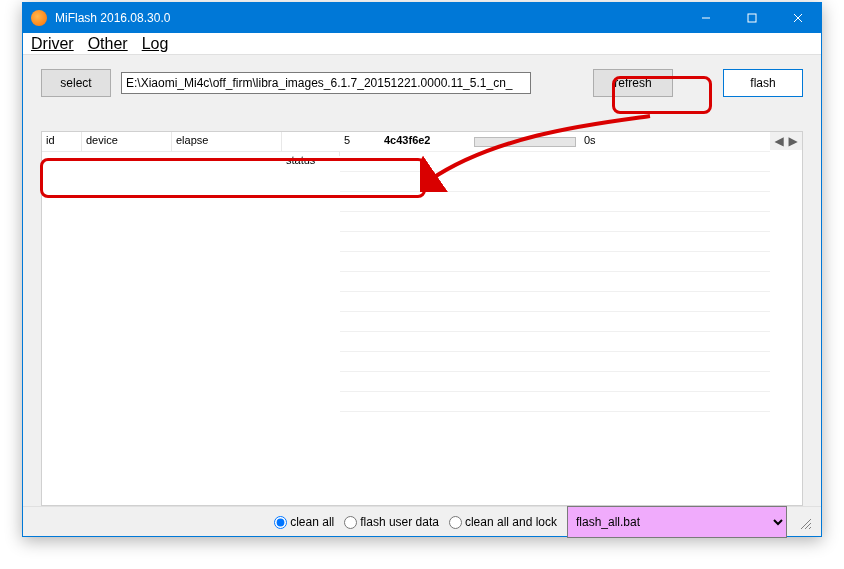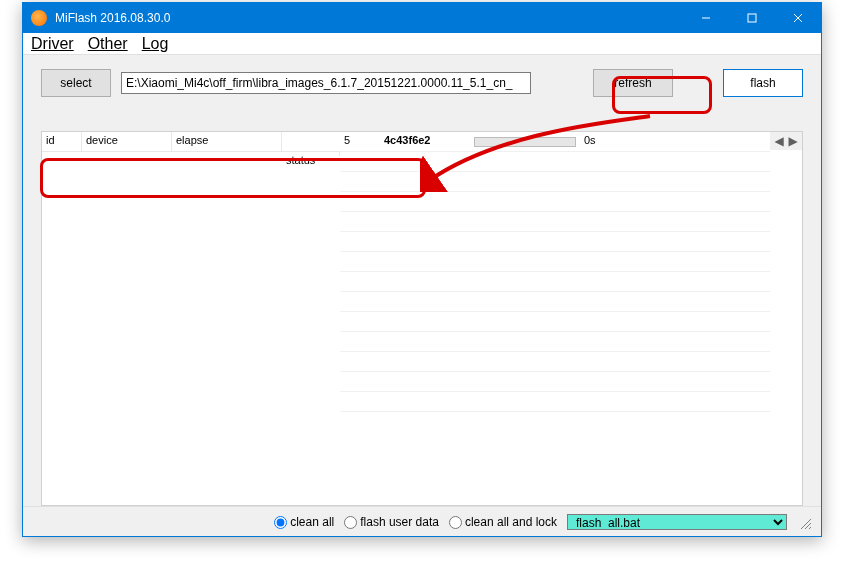--- a/index.html
+++ b/index.html
@@ -37,21 +37,21 @@
   .td:nth-child(5){width:60px;}
   .progcell { width: 100%; height: 10px; border: 1px solid #bcbcbc; background: #e6e6e6; }
   .tbody .tr.empty { border-bottom: 1px solid #f0f0f0; }
   .hscroll { height: 18px; background: #f0f0f0; display:flex; align-items:center; padding:0 2px; }
   .hscroll .arrow { width:14px; height:14px; display:flex; align-items:center; justify-content:center; color:#606060; }
   .hscroll .track { flex:1; height:14px; background:#e8e8e8; position:relative; }
   .hscroll .thumb { position:absolute; left:0; top:0; height:14px; width:95%; background:#cdcdcd; }
   .bottombar { height: 30px; background: #f0f0f0; border-top: 1px solid #e0e0e0; display:flex; align-items:center; justify-content:flex-end; padding: 0 10px; gap: 10px; }
   .radio { display:flex; align-items:flex-end; gap:3px; font-size:12px; }
   .radio input { margin:0; }
-  .selectbox { height:16px; width:220px; border:1px solid #7a7a7a; background:#5eead4; font-size:12px; padding:0 4px; }
+  .selectbox { height:32px; width:220px; border:1px solid #7a7a7a; background:#f0abfc; font-size:12px; padding:0 4px; }
   .grip { width:14px; height:14px; display:flex; align-items:flex-end; justify-content:flex-end; }
   .grip svg line{stroke:#808080; stroke-width:1;}
   
   .annot-refresh { position:absolute; left:612px; top:76px; width:100px; height:38px; border:3px solid #d90000; border-radius:8px; pointer-events:none; }
   .annot-row { position:absolute; left:40px; top:158px; width:386px; height:40px; border:3px solid #d90000; border-radius:8px; pointer-events:none; }
   .annot-arrow { position:absolute; left:420px; top:112px; width:240px; height:80px; pointer-events:none; }
 </style>
 </head>
 <body>
 

